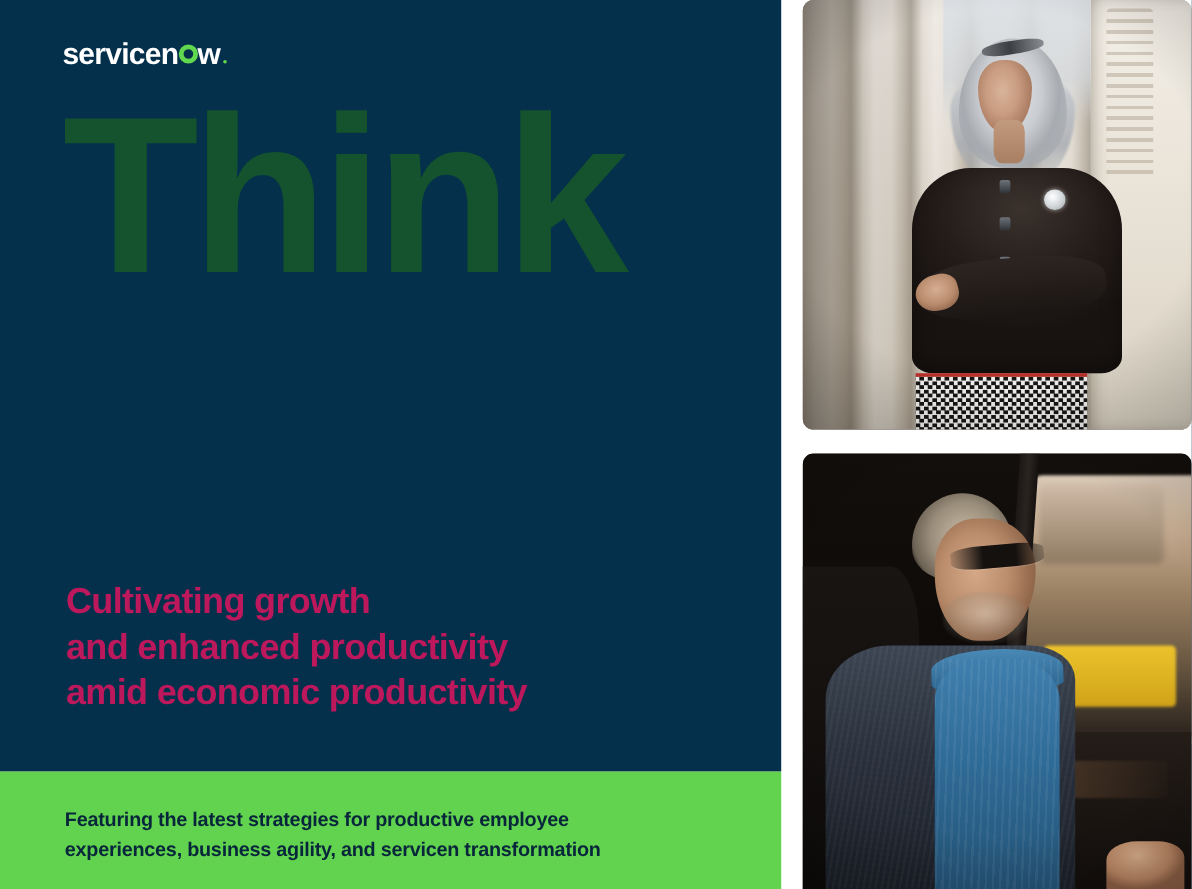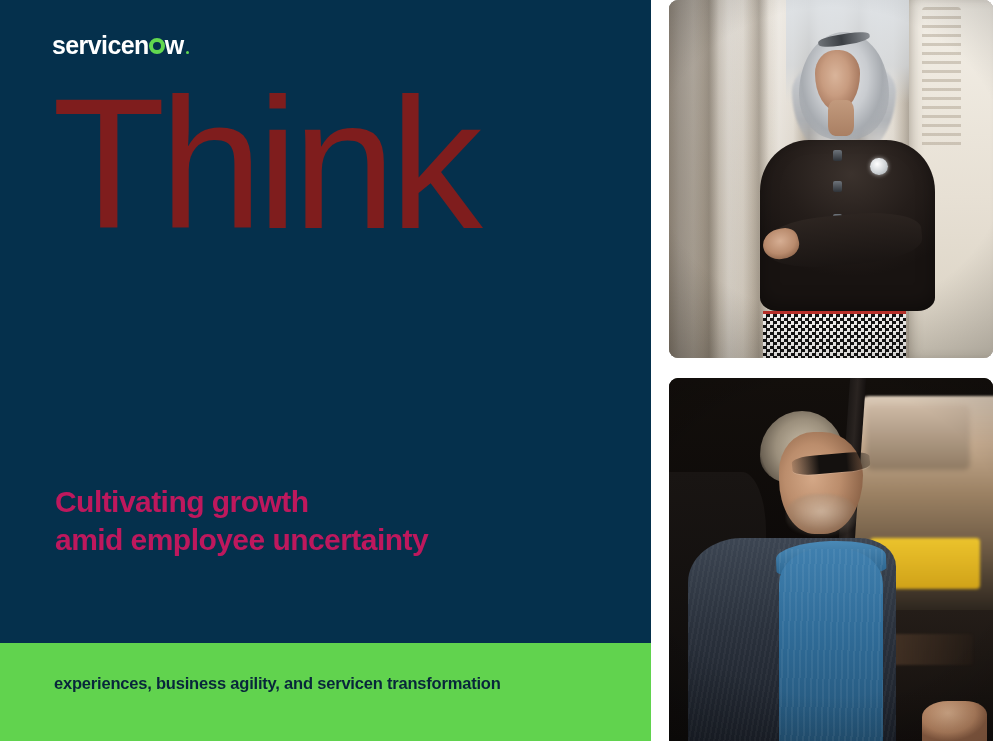--- a/index.html
+++ b/index.html
@@ -41,23 +41,23 @@
   }
   .logo .lw-b { display:inline-block; }
   .logo .lw-dot {
     display:inline-block; width:3.5px; height:3.5px;
     background:#62d84f; border-radius:50%; margin-left:2px;
   }
 
   
   .headline {
     position:absolute; left:52px; top:82px;
-    color:#7f1d1d;
-    font-family:"Liberation Sans", sans-serif;
-    font-weight:400;
+    color:#14532d;
+    font-family:"Liberation Sans", sans-serif;
+    font-weight:700;
     font-size:186px;
     line-height:0.88;
     letter-spacing:-6px;
     white-space:nowrap;
   }
   .headline .l2 { display:block; letter-spacing:-3px; }
 
   
   .subtitle {
     position:absolute; left:55px; top:483px;
@@ -319,24 +319,26 @@
       <span class="lw-b">w</span>
       <span class="lw-dot"></span>
     </div>
 
     <h1 class="headline">
       <span class="l1">Think</span>
     </h1>
 
     <h2 class="subtitle">
       <span>Cultivating growth</span>
-      <span>amid employee uncertainty</span>
+      <span>and enhanced productivity</span>
+      <span>amid economic productivity</span>
     </h2>
 
     <p class="banner-text">
+      <span>Featuring the latest strategies for productive employee</span>
       <span>experiences, business agility, and servicen transformation</span>
     </p>
 
   </div>
 
   <div id="right-column">
 
     <figure class="photo" id="photo-top" aria-label="Business woman with silver hair and glasses on head, arms crossed, wearing a black blazer and houndstooth skirt, standing in front of classical stone columns">
       <div class="layer cols-bg"></div>
       <div class="layer cols-stripes"></div>

